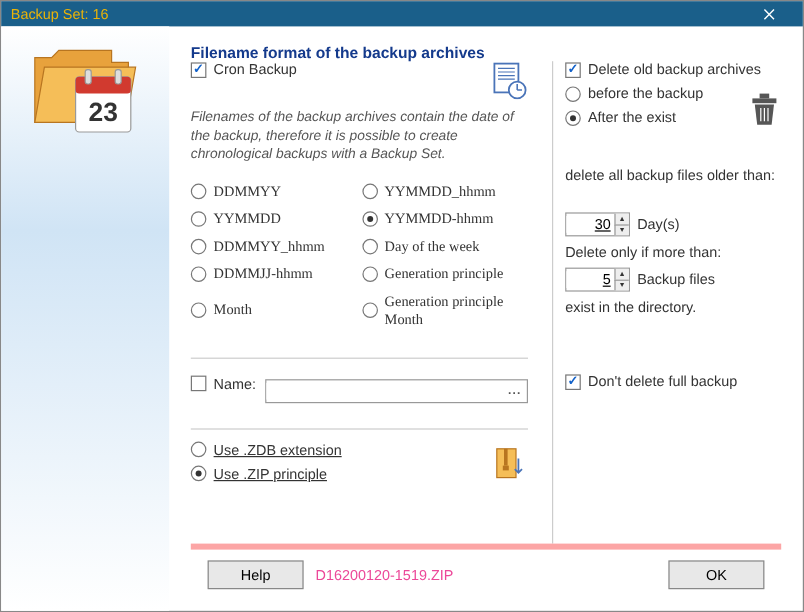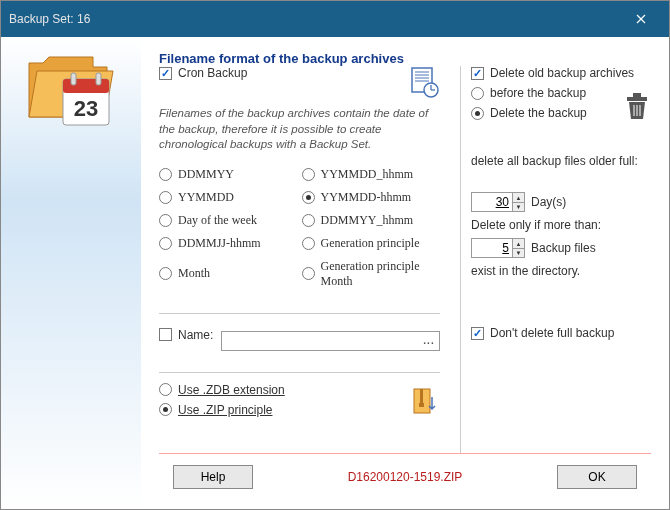--- a/index.html
+++ b/index.html
@@ -1,18 +1,18 @@
 <!DOCTYPE html>
 <html><head>
 <meta charset="utf-8">
 <style>
   * { box-sizing: border-box; margin: 0; padding: 0; }
   body { font-family: "Segoe UI", Tahoma, sans-serif; font-size: 12px; background: #f0f0f0; color: #333; }
   .window { width: 670px; height: 510px; background: #fff; border: 1px solid #888; display: flex; flex-direction: column; }
-  .titlebar { height: 36px; background: #1a5f8a; color: #e5e5e5; display: flex; align-items: center; padding: 10px 8px; }
+  .titlebar { height: 21px; background: #1a5f8a; color: #eab308; display: flex; align-items: center; padding: 10px 8px; }
   .titlebar-title { flex: 1; font-size: 12px; }
   .close-btn { width: 40px; height: 24px; display: flex; align-items: center; justify-content: center; cursor: pointer; }
   .body { flex: 1; display: flex; }
   .sidebar { width: 140px; background: linear-gradient(#fff 0%, #d0e4f5 35%, #ffffff 100%); display: flex; align-items: flex-start; justify-content: center; border-right: 0px; }
   .main { flex: 1; padding: 14px 18px 10px 18px; display: flex; flex-direction: column; position: relative; }
   .heading { color: #143a8c; font-weight: 600; font-size: 13px; }
   .content { flex: 1; display: flex; }
   .left { flex: 1; padding-right: 10px; }
   .vsep { width: 1px; background: #ccc; margin: 0 10px; }
   .right { width: 180px; }
@@ -30,23 +30,23 @@
   .name-input { flex: 1; border: none; outline: none; padding: 0 4px; font-size: 12px; }
   .name-btn { width: 20px; text-align: center; cursor: pointer; color: #555; letter-spacing: 1px; font-weight: bold; font-size: 10px; }
   .ext-row { display: flex; justify-content: space-between; align-items: center; margin-top: 8px; text-decoration: underline; }
   .trash-row { display: flex; align-items: center; justify-content: space-between; }
   .spin-row { display: flex; align-items: center; gap: 6px; margin: 6px 0; }
   .spin { display: inline-flex; align-items: center; border: 1px solid #999; background: #fff; height: 20px; }
   .spin input { width: 40px; border: none; outline: none; text-align: right; padding: 0 3px; font-size: 12px; text-decoration: underline; }
   .spin-btns { display: flex; flex-direction: column; width: 12px; }
   .spin-btn { height: 9px; border-left: 1px solid #999; font-size: 6px; display: flex; align-items: center; justify-content: center; cursor: pointer; background: #eee; }
   .spin-btn + .spin-btn { border-top: 1px solid #999; }
-  .footer { height: 46px; border-top: 1px solid #fca5a5; display: flex; align-items: center; padding: 16px 14px; gap: 10px; }
+  .footer { height: 46px; border-top: 5px solid #fca5a5; display: flex; align-items: center; padding: 16px 14px; gap: 10px; }
   .btn { min-width: 80px; height: 24px; border: 1px solid #888; background: #e8e8e8; cursor: pointer; font-family: inherit; font-size: 12px; }
-  .footer-spacer { flex: 1; text-align: center; color: #b91c1c; }
+  .footer-spacer { flex: 1; text-align: left; color: #ec4899; }
   .small-label { font-size: 12px; color: #333; }
 </style>
 </head>
 <body>
 
 <div class="window">
 
   <div class="titlebar">
     <div class="titlebar-title">Backup Set: 16</div>
     <div class="close-btn">
@@ -112,25 +112,25 @@
                 <span>YYMMDD</span>
               </label>
             <label class="radio-row">
                 <span class="radio-circle">
                   <span class="radio-dot"></span>
                 </span>
                 <span>YYMMDD-hhmm</span>
               </label>
             <label class="radio-row">
                 <span class="radio-circle"></span>
+                <span>DDMMYY_hhmm</span>
+              </label>
+            <label class="radio-row">
+                <span class="radio-circle"></span>
                 <span>Day of the week</span>
-              </label>
-            <label class="radio-row">
-                <span class="radio-circle"></span>
-                <span>DDMMYY_hhmm</span>
               </label>
             <label class="radio-row">
                 <span class="radio-circle"></span>
                 <span>DDMMJJ-hhmm</span>
               </label>
             <label class="radio-row">
                 <span class="radio-circle"></span>
                 <span>Generation principle</span>
               </label>
             <label class="radio-row">
@@ -195,36 +195,36 @@
           <div class="trash-row">
             <div>
               <label class="radio-row">
                   <span class="radio-circle"></span>
                   <span>before the backup</span>
                 </label>
               <label class="radio-row">
                   <span class="radio-circle">
                     <span class="radio-dot"></span>
                   </span>
-                  <span>Delete the backup</span>
+                  <span>After the exist</span>
                 </label>
             </div>
             <svg width="28" height="30" viewBox="0 0 28 30">
               <rect x="4" y="6" width="20" height="4" fill="#565656"></rect>
               <rect x="10" y="2" width="8" height="4" fill="#565656"></rect>
               <path d="M6 11 L22 11 L20 28 L8 28 Z" fill="#565656"></path>
               <line x1="11" y1="14" x2="11" y2="25" stroke="#fff"></line>
               <line x1="14" y1="14" x2="14" y2="25" stroke="#fff"></line>
               <line x1="17" y1="14" x2="17" y2="25" stroke="#fff"></line>
             </svg>
           </div>
 
           <div style="height:28px"></div>
 
-          <div class="small-label">delete all backup files older full:</div>
+          <div class="small-label">delete all backup files older than:</div>
 
           <div style="height:18px"></div>
 
           <div class="spin-row">
             <div class="spin">
               <input value="30" style="">
               <div class="spin-btns">
                 <div class="spin-btn">▲</div>
                 <div class="spin-btn">▼</div>
               </div>

